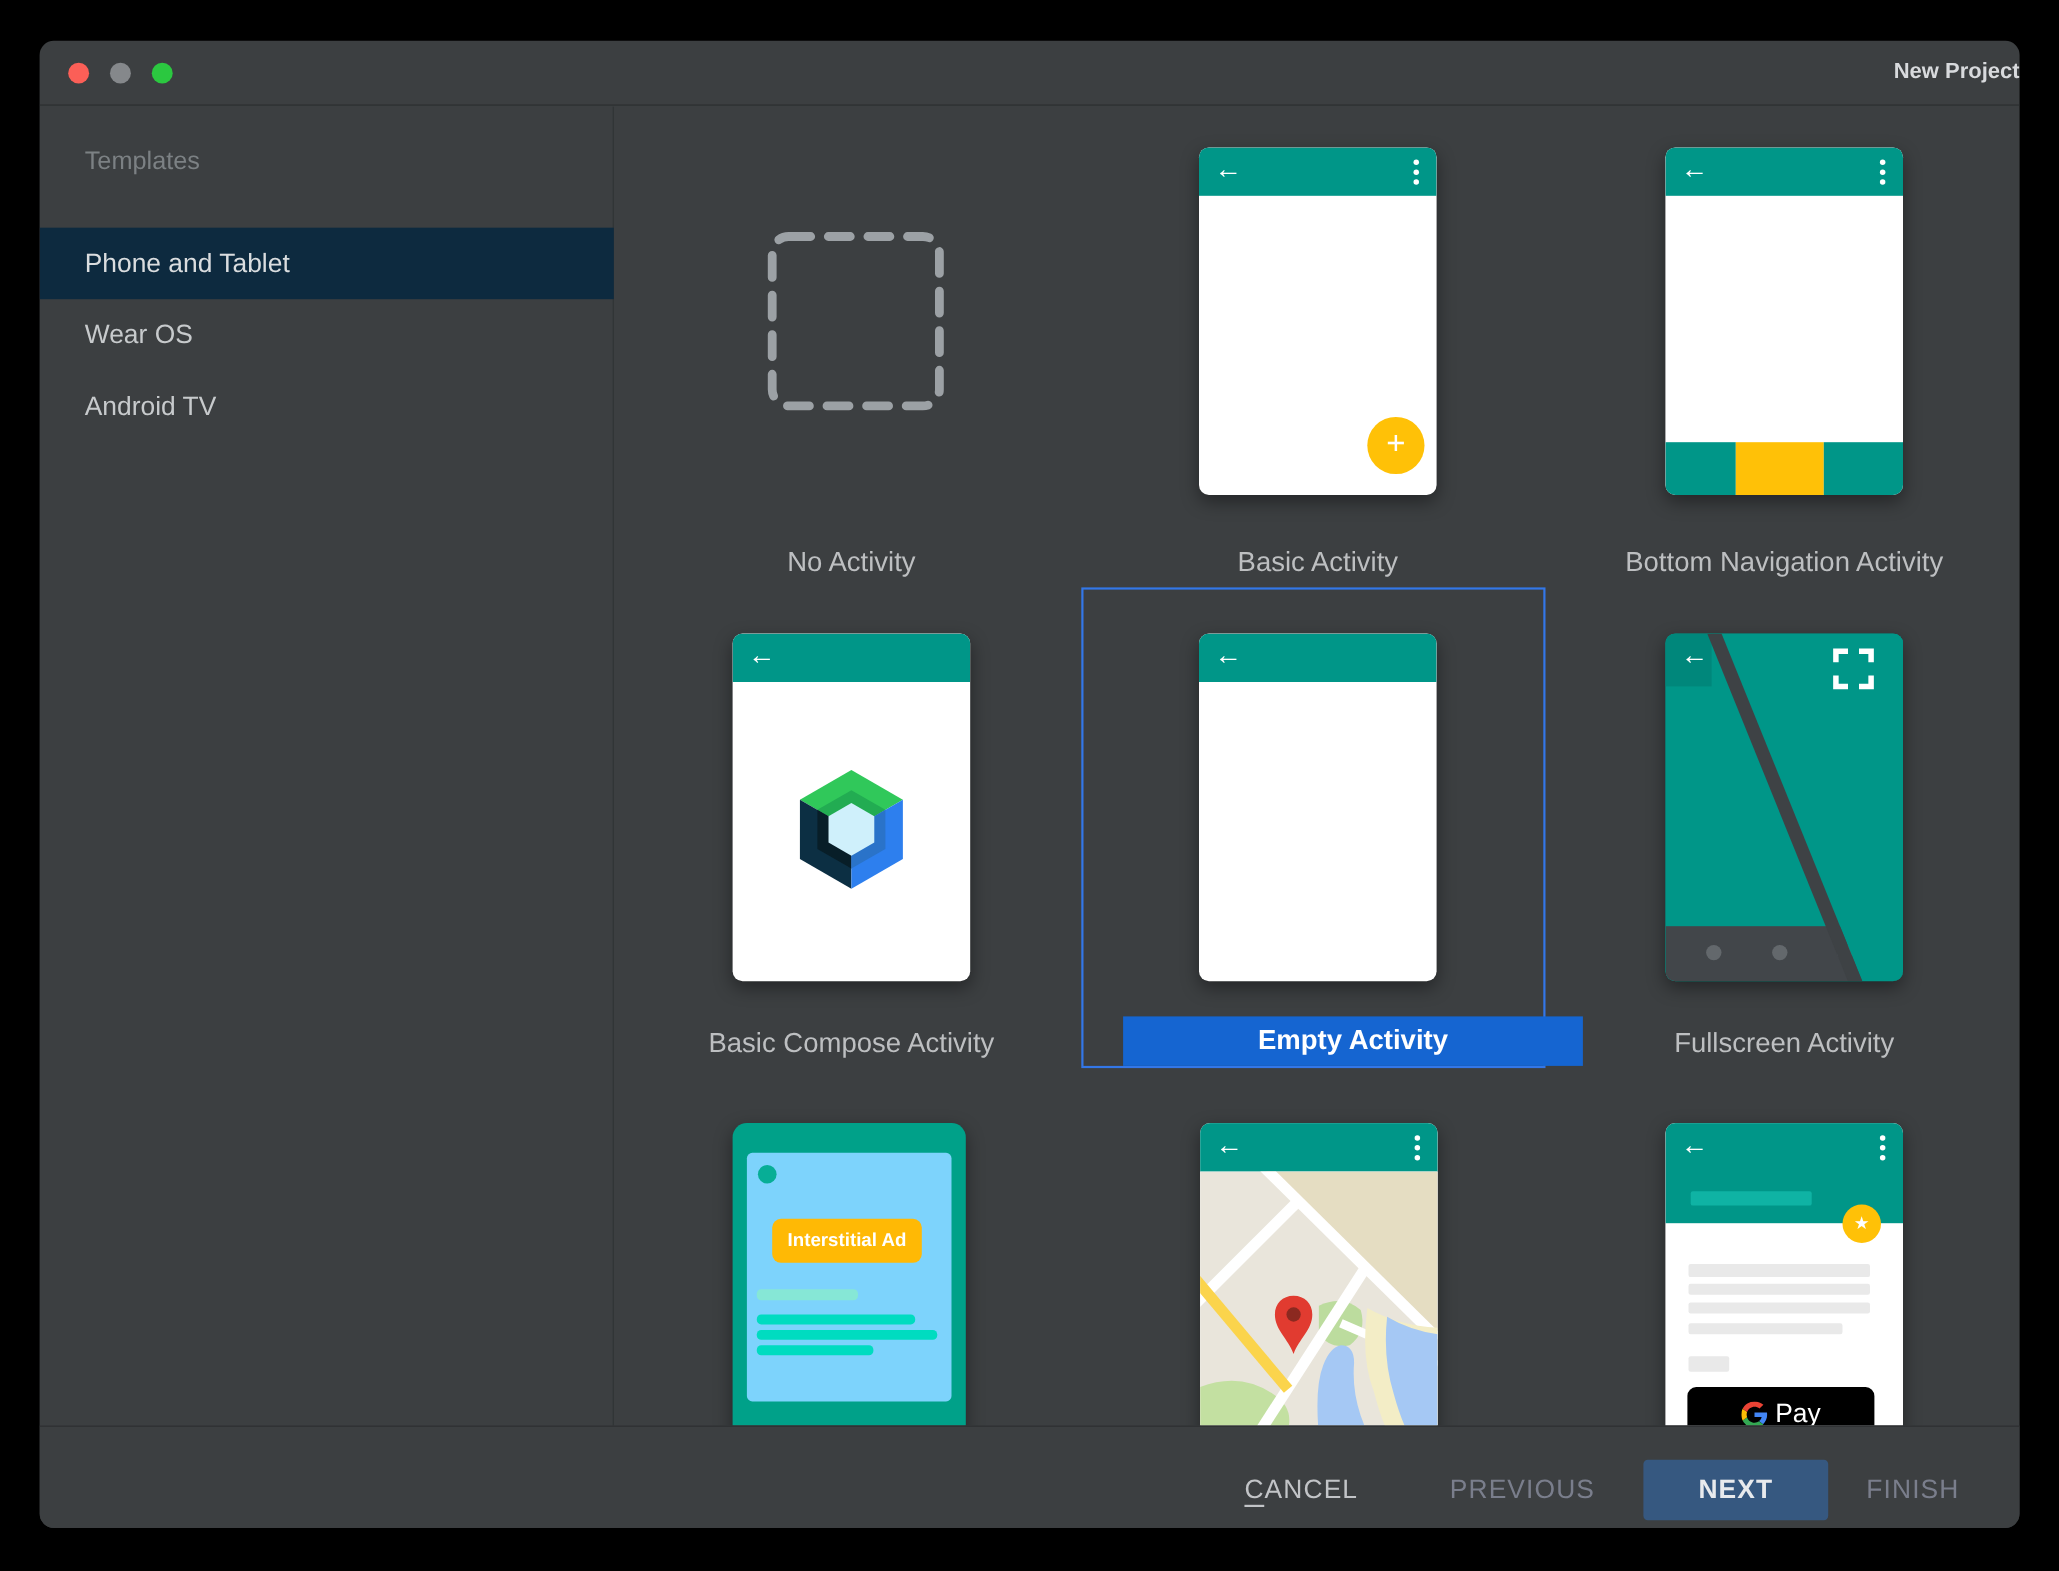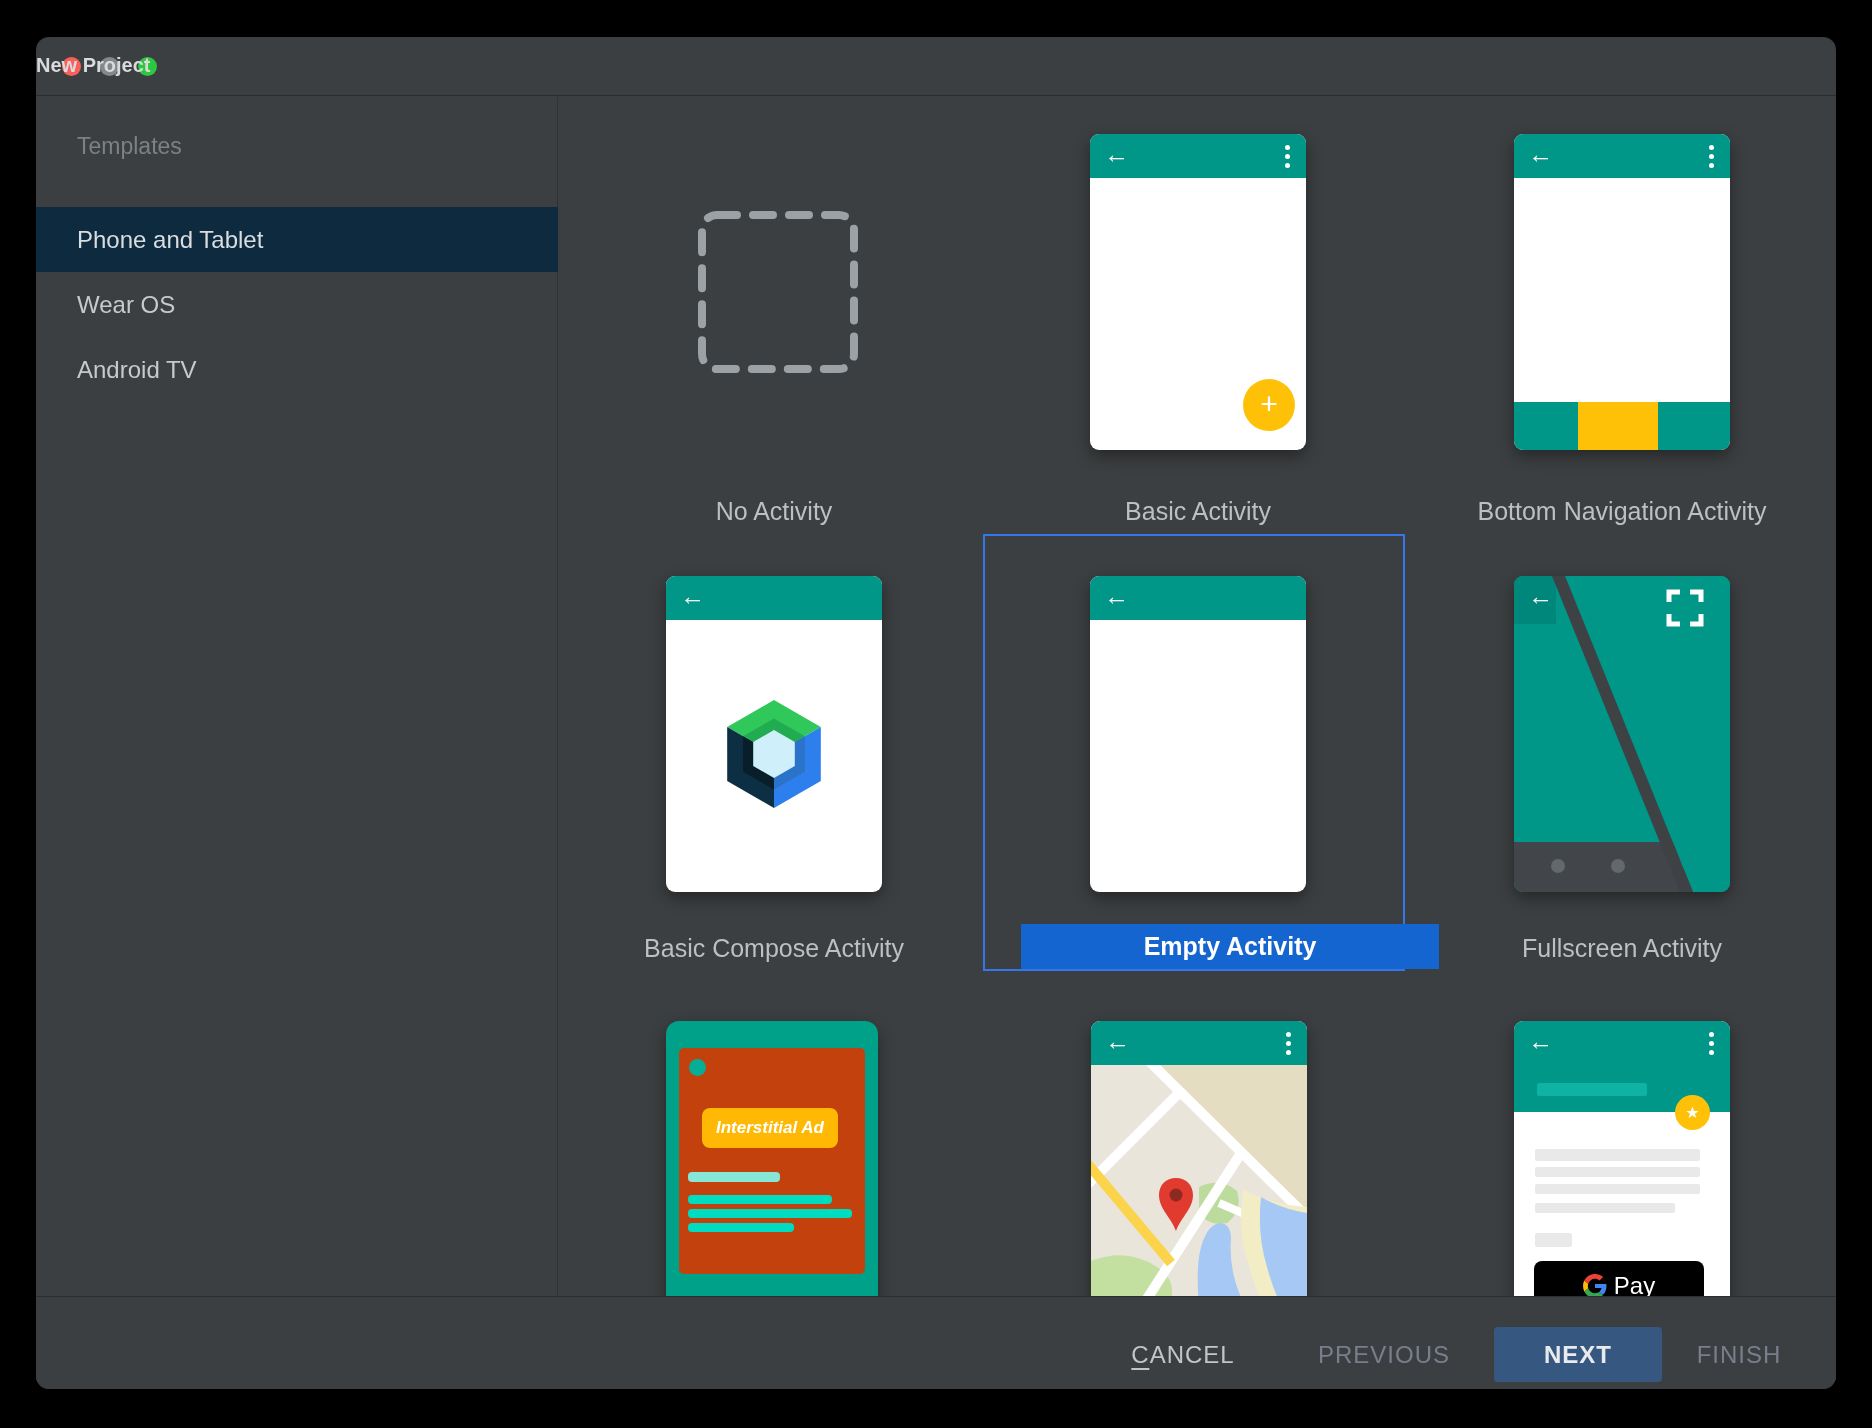--- a/index.html
+++ b/index.html
@@ -4,21 +4,21 @@
 <style>
   * { margin:0; padding:0; box-sizing:border-box; }
   html,body { width:1872px; height:1428px; background:#000; font-family:"Liberation Sans", sans-serif; }
   #window{
     position:absolute; left:36px; top:37px; width:1800px; height:1352px;
     background:#3C3F41; border-radius:13px; overflow:hidden;
   }
   
   .titlebar{ position:absolute; left:0; top:0; width:100%; height:59px;
     border-bottom:1px solid #2a2d2f; }
-  .title{ position:absolute; width:100%; text-align:left; top:17px;
+  .title{ position:absolute; width:100%; text-align:right; top:17px;
     font-size:20px; font-weight:bold; color:#D8DADD; }
   .lights{ position:absolute; left:26px; top:20px; display:flex; gap:19px; }
   .light{ width:19px; height:19px; border-radius:50%; }
   .red{ background:#FB5F57; } .gray{ background:#85888B; } .green{ background:#2BC840; }
   
   .bodyarea{ position:absolute; left:0; top:60px; width:100%; height:1199px; }
   .sidebar{ position:absolute; left:0; top:0; width:522px; height:100%;
     border-right:1px solid #303335; }
   .sb-header{ position:absolute; left:41px; top:36px; font-size:23px; color:#7C8184; }
   .sb-item{ position:absolute; left:0; width:522px; height:65px; line-height:65px;
@@ -46,21 +46,21 @@
   .bnav{ position:absolute; left:0; bottom:0; width:100%; height:48px; display:flex; }
   .bnav .t{ flex:0 0 64px; background:#009688; }
   .bnav .a{ flex:0 0 80px; background:#FFC107; }
   .bnav .t2{ flex:1; background:#009688; }
   
   .card3{ position:absolute; width:216px; height:330px; border-radius:9px; overflow:hidden;
     background:#fff; box-shadow:0 6px 16px rgba(0,0,0,.4); }
   
   .adcard{ background:#00A189; border-radius:13px; width:212px; }
   .adscreen{ position:absolute; left:13px; top:27px; width:186px; height:226px; border-radius:5px;
-    background:#c2410c;font-style:italic; }
+    background:#7dd3fc; }
   .adcam{ position:absolute; left:10px; top:11px; width:17px; height:17px; border-radius:50%;
     background:#07AE96; }
   .adchip{ position:absolute; left:23px; top:60px; width:136px; height:40px; border-radius:8px;
     background:#FFB905; color:#fff; font-size:17px; font-weight:bold; text-align:center;
     line-height:40px; }
   .adline{ position:absolute; border-radius:4px; }
   
   .paybar{ height:91px; }
   .payskel{ position:absolute; left:23px; top:62px; width:110px; height:13px; border-radius:2px;
     background:#0FB3A4; }

